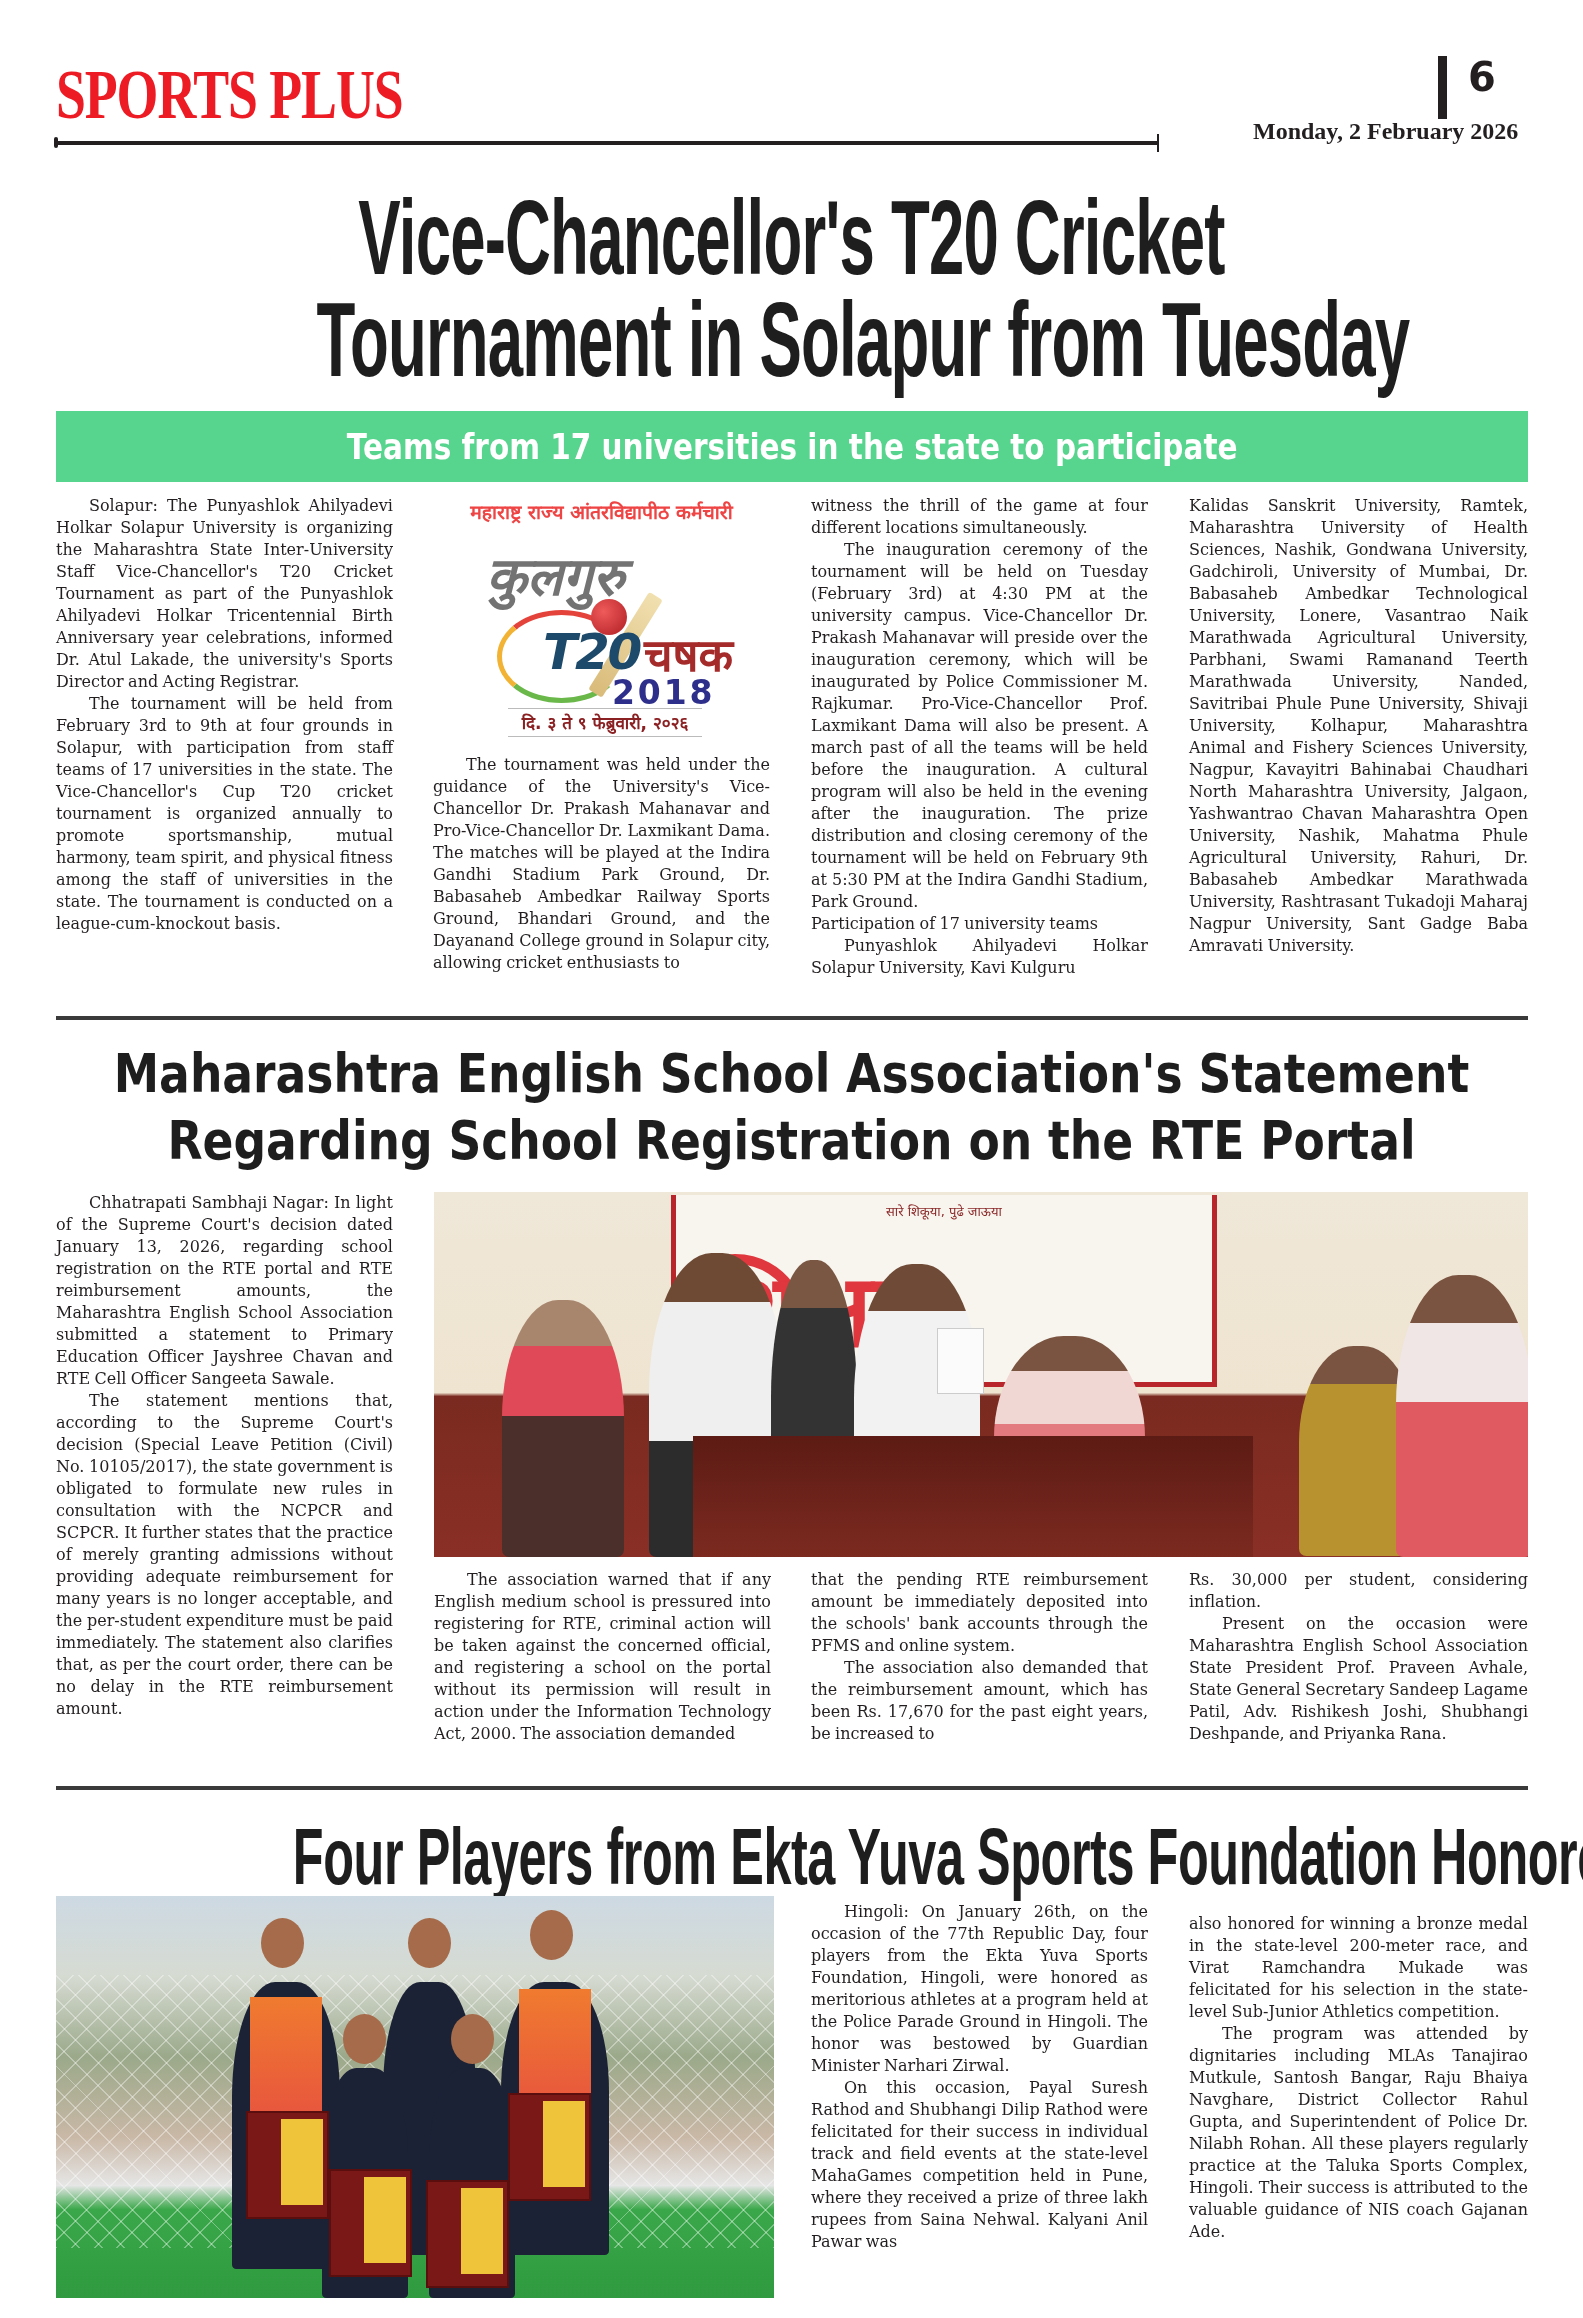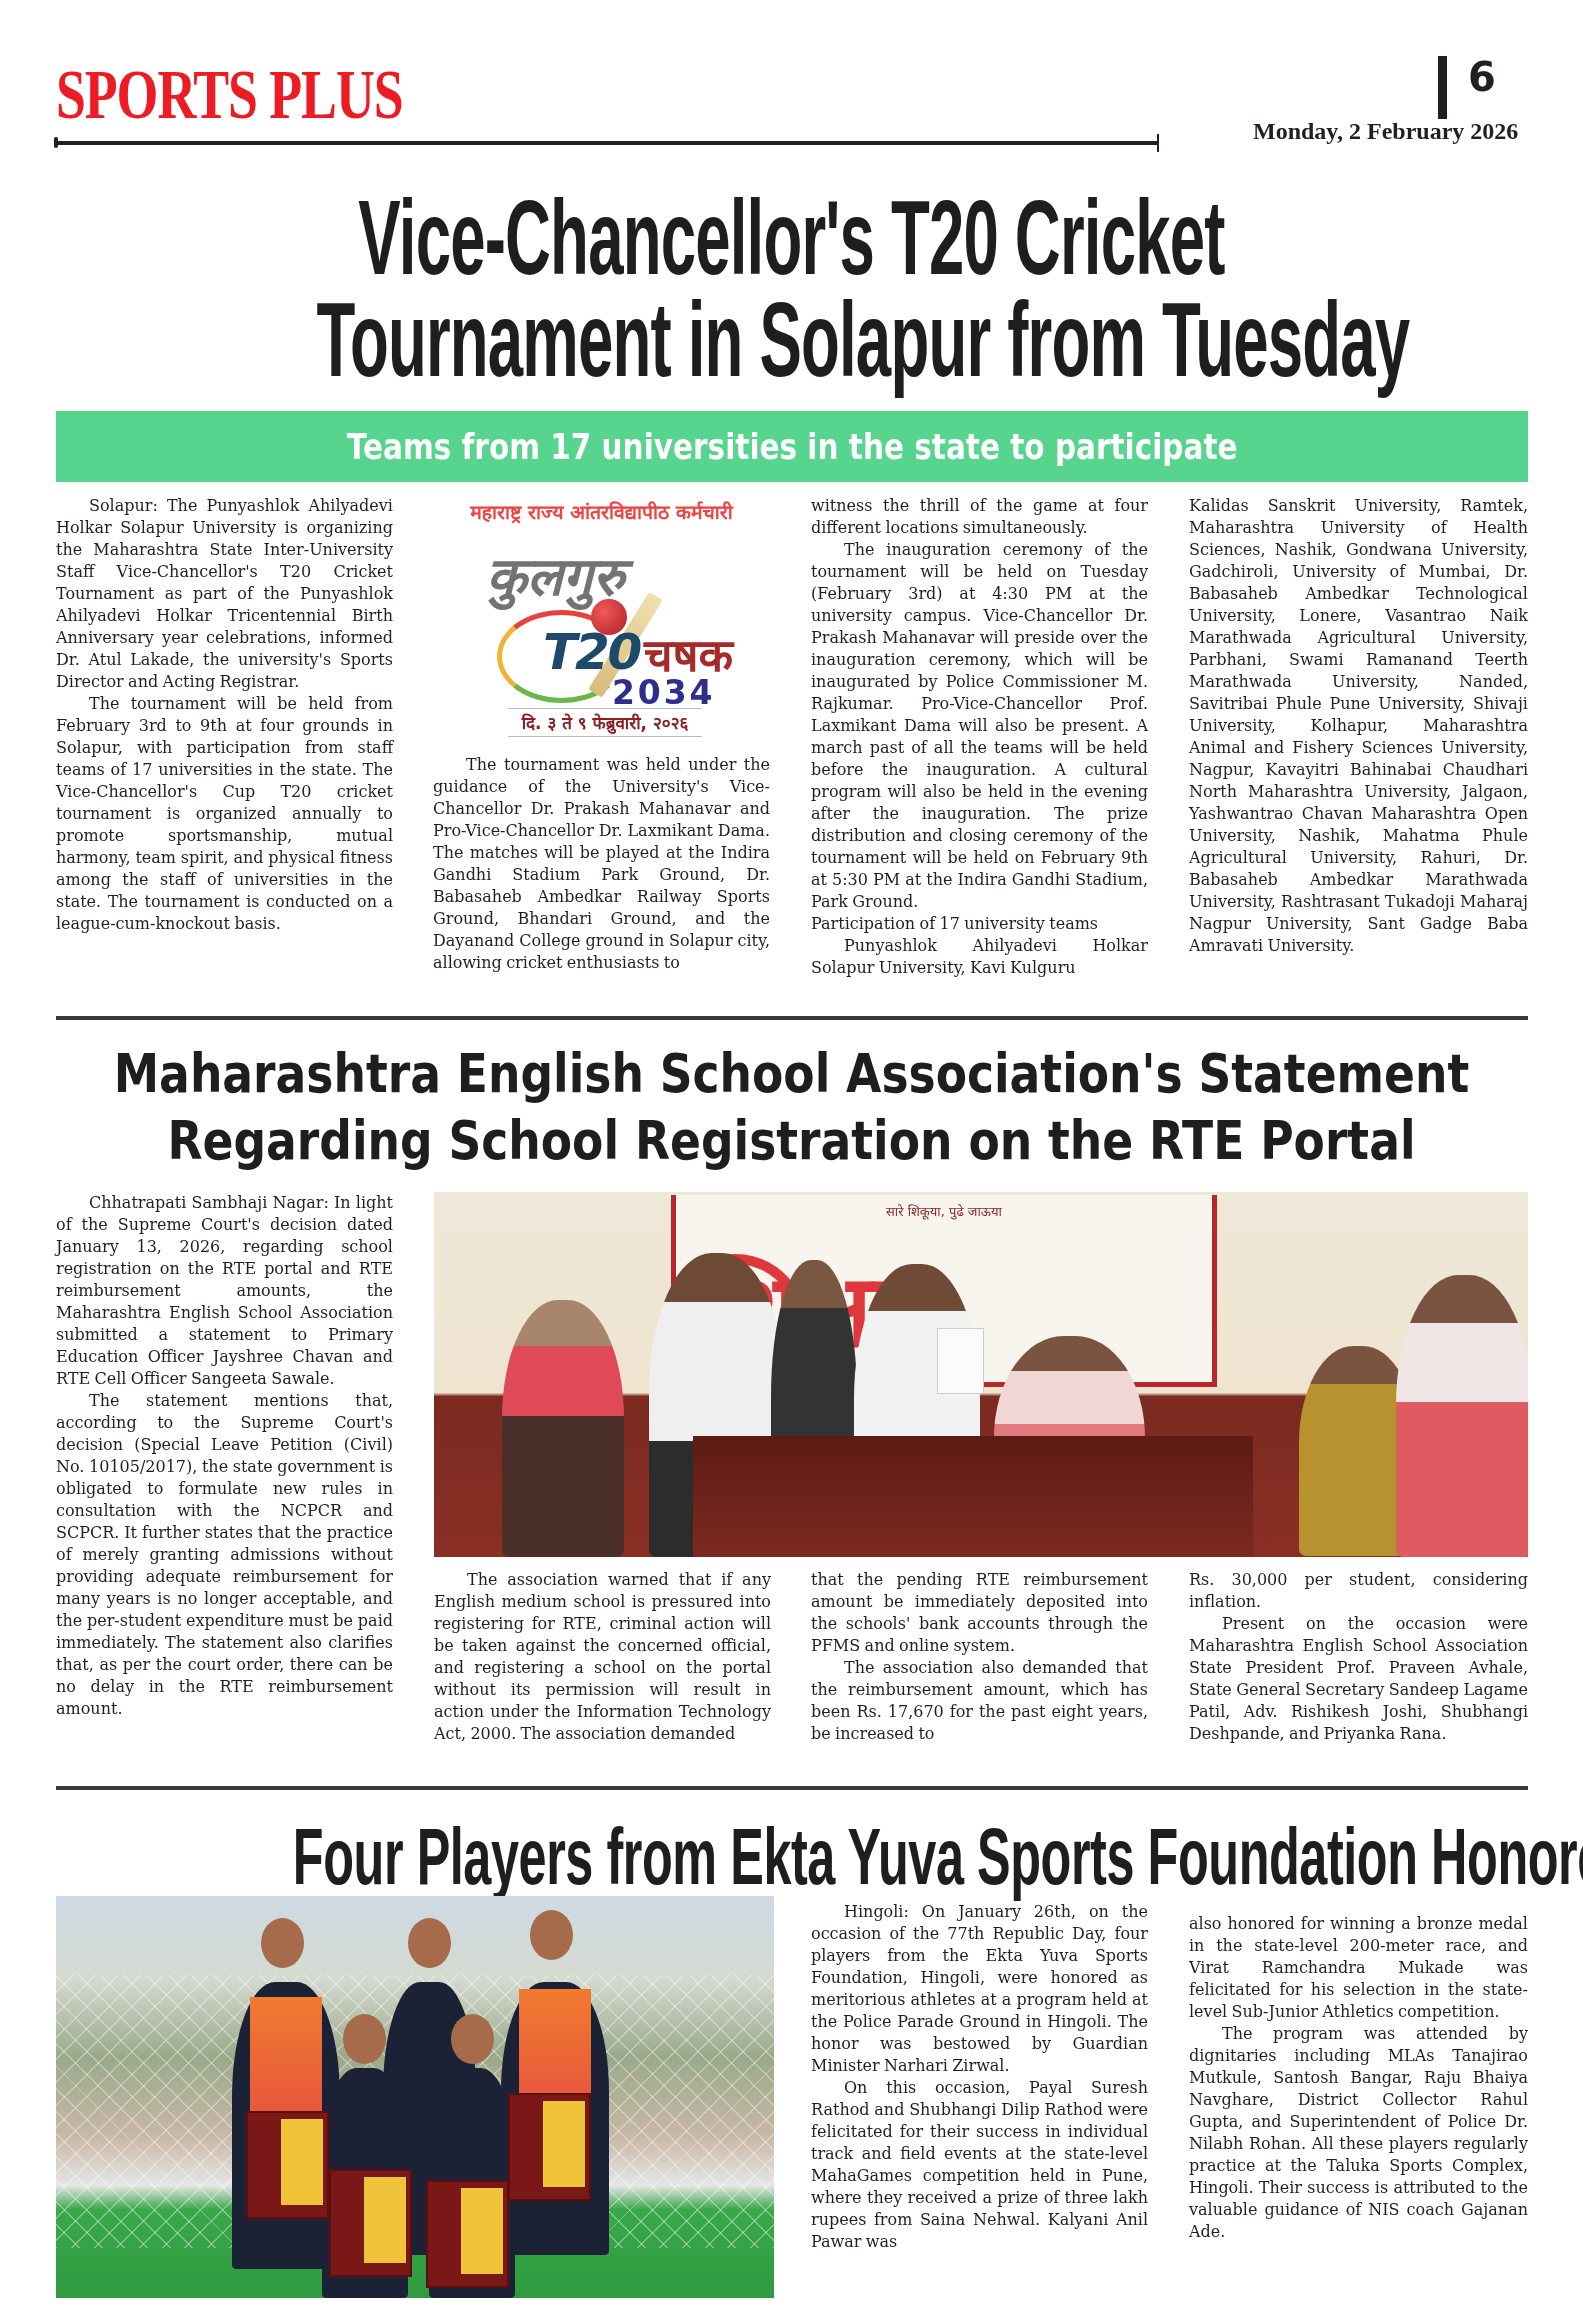--- a/index.html
+++ b/index.html
@@ -113,21 +113,21 @@
 </div>
 
 <div class="abs logo">
   <div class="logo-top">महाराष्ट्र राज्य आंतरविद्यापीठ कर्मचारी</div>
   <div class="logo-kulguru">कुलगुरु</div>
   <div class="logo-swoosh"></div>
   <div class="logo-bat"></div>
   <div class="logo-ball"></div>
   <div class="logo-t20">T20</div>
   <div class="logo-chashak">चषक</div>
-  <div class="logo-year">2034</div>
+  <div class="logo-year">2018</div>
   <div class="logo-date">दि. ३ ते ९ फेब्रुवारी, २०२६</div>
 </div>
 
 <div class="abs col" style="left:433px; top:754px; width:337px;">
   <p>The tournament was held under the guidance of the University's Vice-Chancellor Dr. Prakash Mahanavar and Pro-Vice-Chancellor Dr. Laxmikant Dama. The matches will be played at the Indira Gandhi Stadium Park Ground, Dr. Babasaheb Ambedkar Railway Sports Ground, Bhandari Ground, and the Dayanand College ground in Solapur city, allowing cricket enthusiasts to</p>
 </div>
 
 <div class="abs col" style="left:811px; top:495px; width:337px;">
   <p class="noindent">witness the thrill of the game at four different locations simultaneously.</p>
   <p>The inauguration ceremony of the tournament will be held on Tuesday (February 3rd) at 4:30 PM at the university campus. Vice-Chancellor Dr. Prakash Mahanavar will preside over the inauguration ceremony, which will be inaugurated by Police Commissioner M. Rajkumar. Pro-Vice-Chancellor Prof. Laxmikant Dama will also be present. A march past of all the teams will be held before the inauguration. A cultural program will also be held in the evening after the inauguration. The prize distribution and closing ceremony of the tournament will be held on February 9th at 5:30 PM at the Indira Gandhi Stadium, Park Ground.</p>

